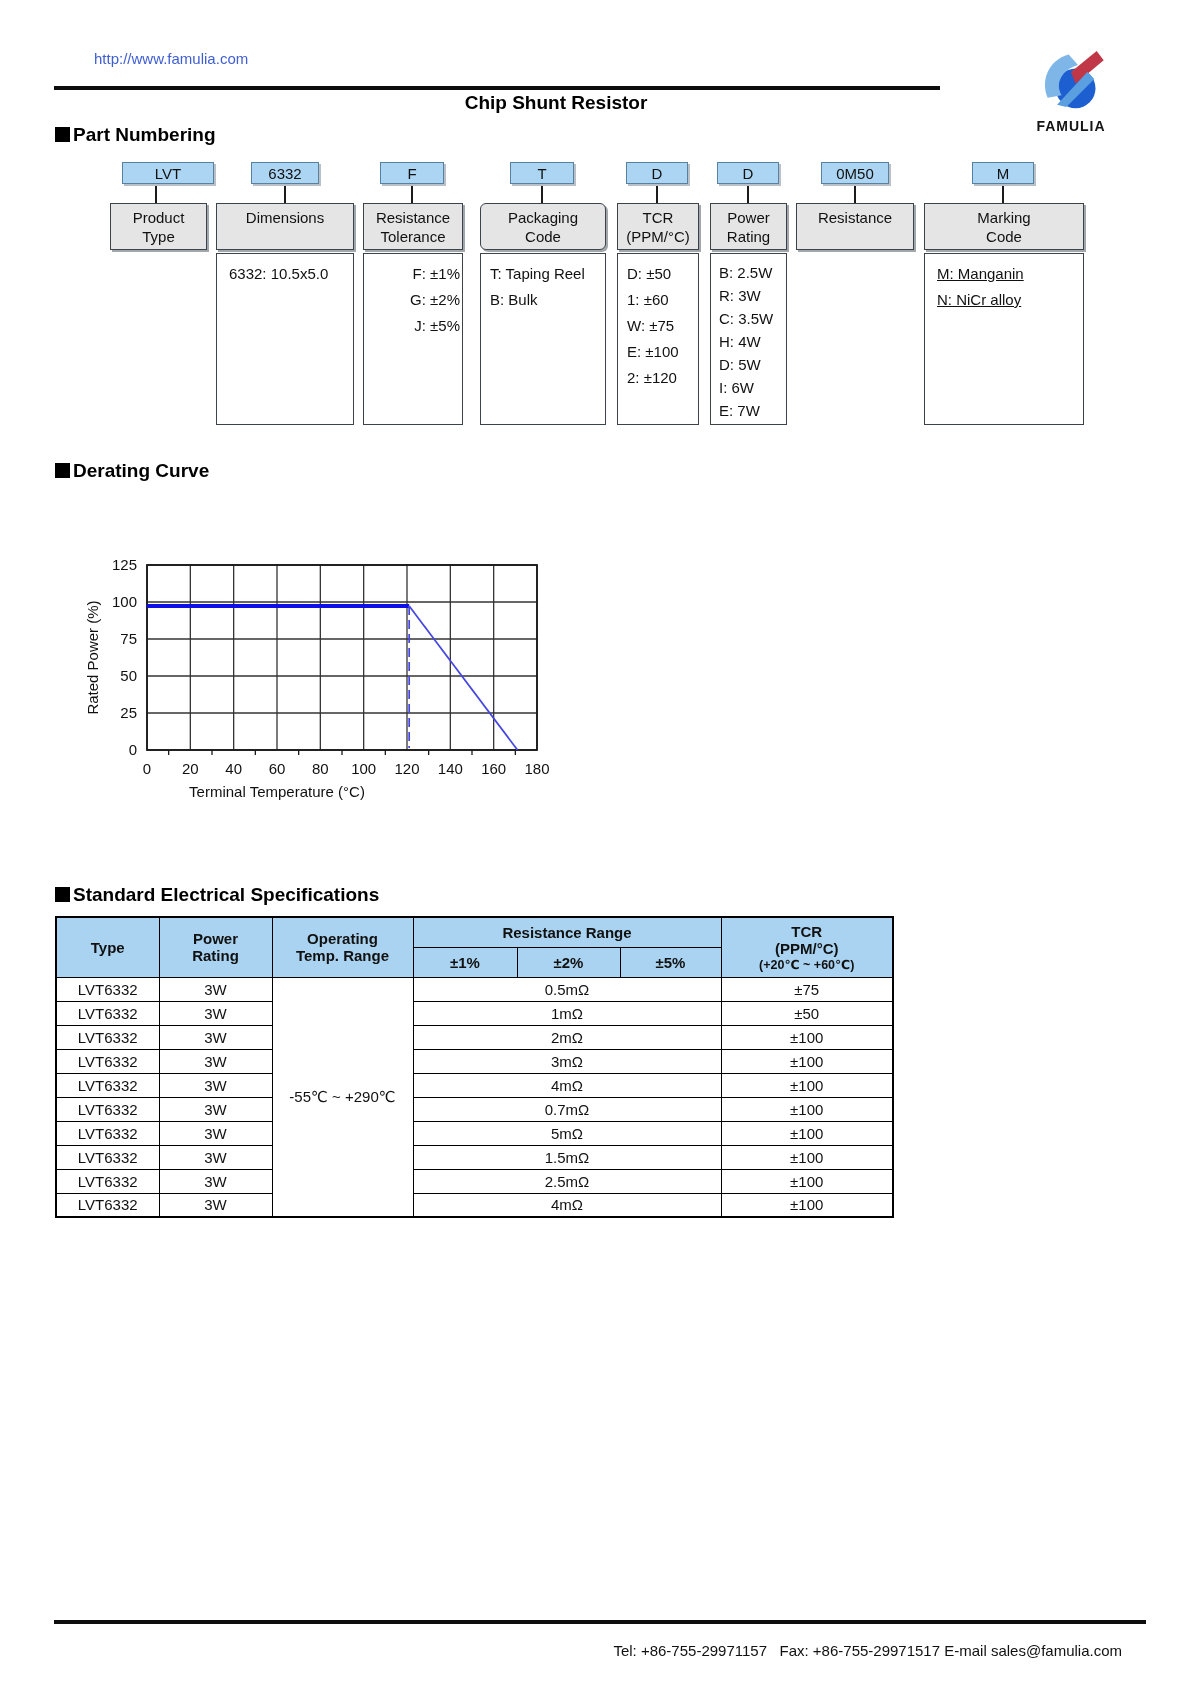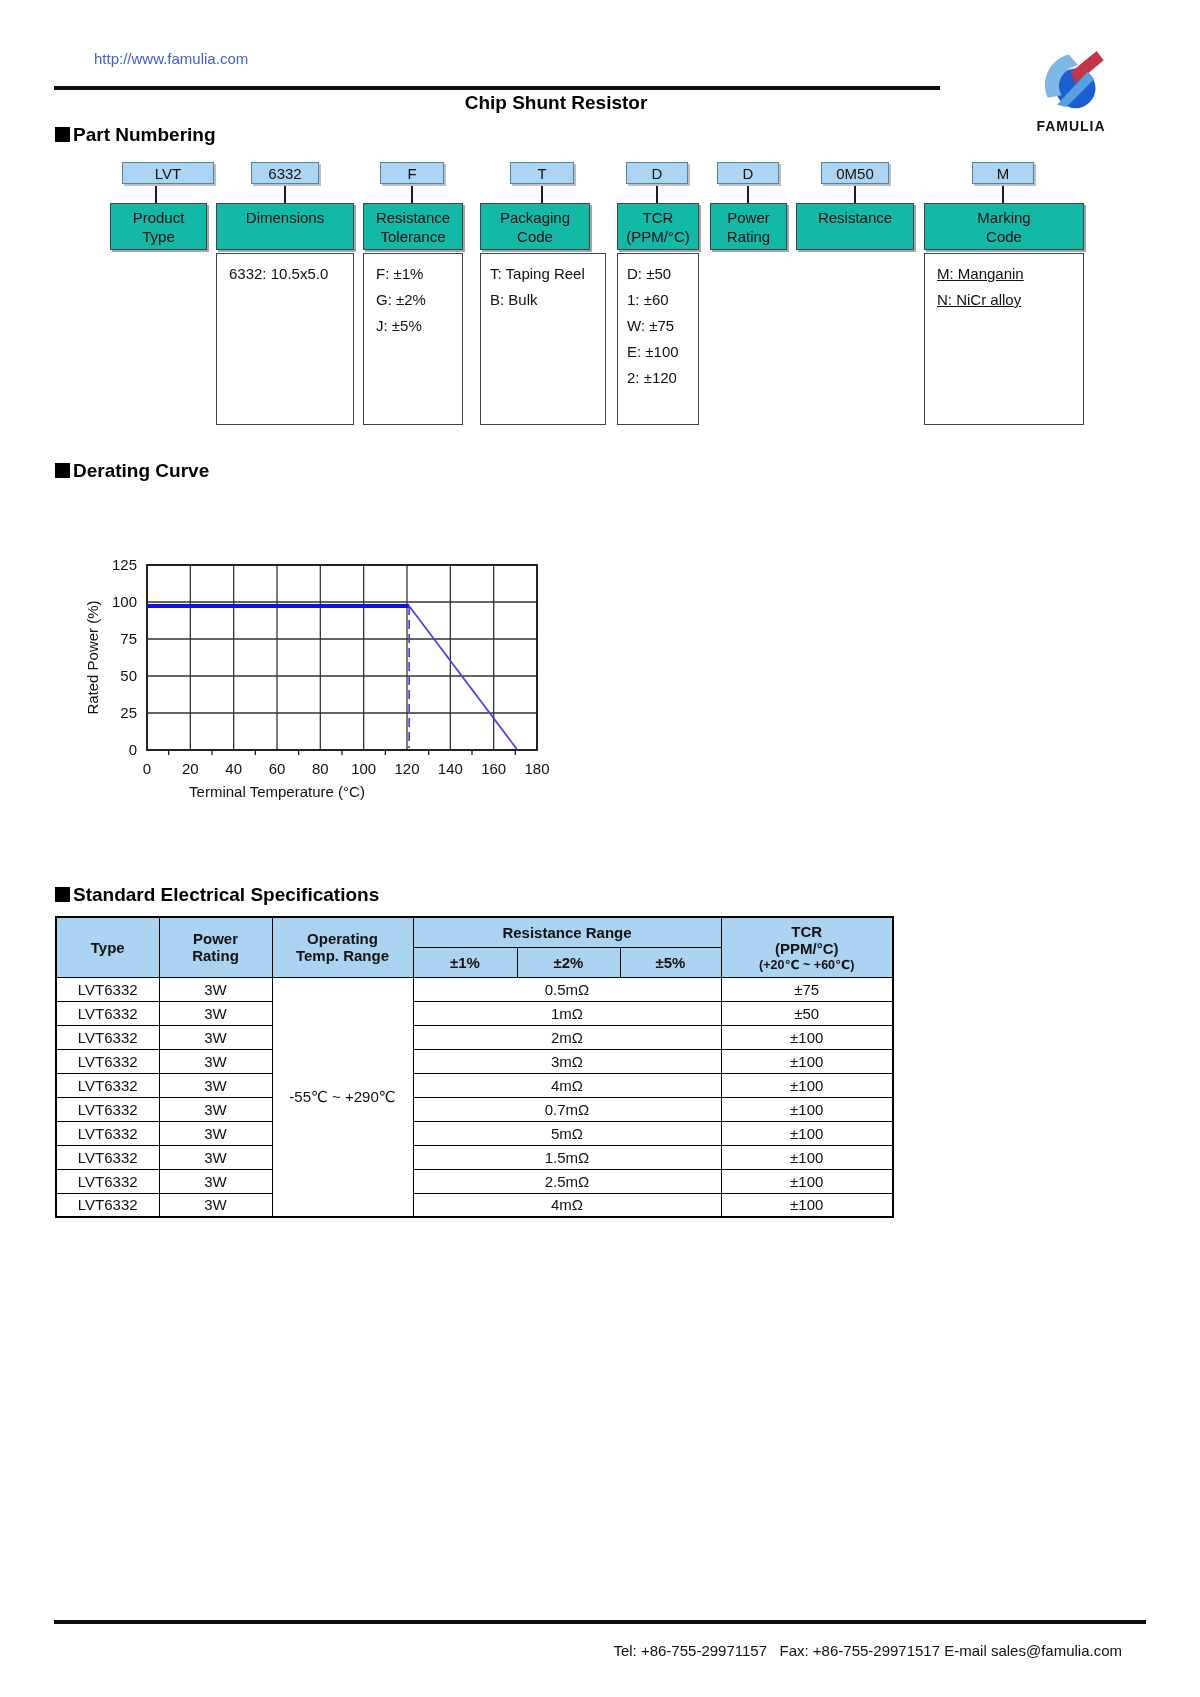--- a/index.html
+++ b/index.html
@@ -6,21 +6,21 @@
   body{font-family:"Liberation Sans","DejaVu Sans",sans-serif;color:#111;}
   #page{position:relative;width:1200px;height:1697px;background:#ffffff;margin:0 auto;overflow:hidden;}
   .rule{position:absolute;background:#0d0d0d;}
   .url{position:absolute;left:94px;top:50px;font-size:15px;color:#3f5ed2;text-decoration:none;}
   .doc-title{position:absolute;left:100px;top:92px;width:912px;text-align:center;font-size:19px;font-weight:bold;color:#000;}
   .sec{position:absolute;font-size:19px;font-weight:bold;color:#000;white-space:nowrap;}
   .sq{display:inline-block;width:15px;height:15px;background:#000;margin-right:3px;vertical-align:-1px;}
   
   .pn-code{position:absolute;top:162px;height:22px;background:#abd5f2;border:1px solid #56819f;box-shadow:2px 2px 0 rgba(100,115,130,.45);text-align:center;line-height:22px;font-size:15px;box-sizing:border-box;}
   .pn-conn{position:absolute;top:186px;height:17px;width:2px;background:#1b1b1b;}
-  .pn-label{position:absolute;top:203px;height:47px;background:#14b8a6;border:1.5px solid #3d434a;box-shadow:2px 2px 0 rgba(70,80,90,.5);box-sizing:border-box;display:flex;justify-content:center;text-align:center;font-size:15px;line-height:19px;padding-top:4px;}
+  .pn-label{position:absolute;top:203px;height:47px;background:#e5e5e5;border:1.5px solid #3d434a;box-shadow:2px 2px 0 rgba(70,80,90,.5);box-sizing:border-box;display:flex;justify-content:center;text-align:center;font-size:15px;line-height:19px;padding-top:4px;}
   .pn-detail{position:absolute;top:253px;height:172px;background:#fff;border:1.5px solid #3d434a;box-sizing:border-box;font-size:15px;padding:7px 2px 0 12px;line-height:26px;}
   .pn-detail div{white-space:nowrap;}
   .lh23 div{line-height:23px;}
   .lh29 div{line-height:29px;}
   
   #derating-chart{position:absolute;left:60px;top:505px;width:560px;height:310px;}
   #derating-chart text{font-family:"Liberation Sans","DejaVu Sans",sans-serif;font-size:15px;fill:#111;}
   
   table.specs{position:absolute;left:55px;top:916px;border-collapse:collapse;table-layout:fixed;border:2px solid #000;}
   .specs th,.specs td{border:1px solid #000;font-size:15px;text-align:center;padding:0;overflow:hidden;}
@@ -77,54 +77,63 @@
 
   <div class="pn-label" style="left:110px;width:97px;">
       <span style="max-width:62px;">Product Type</span>
     </div>
   <div class="pn-label" style="left:216px;width:138px;">
       <span>Dimensions</span>
     </div>
   <div class="pn-label" style="left:363px;width:100px;">
       <span style="max-width:90px;">Resistance Tolerance</span>
     </div>
-  <div class="pn-label" style="left:480px;width:110px;">
+  <div class="pn-label" style="left:480px;width:126px;border-radius:6px;">
       <span style="max-width:82px;">Packaging Code</span>
     </div>
   <div class="pn-label" style="left:617px;width:82px;">
       <span style="max-width:70px;">TCR (PPM/°C)</span>
     </div>
   <div class="pn-label" style="left:710px;width:77px;">
       <span style="max-width:52px;">Power Rating</span>
     </div>
   <div class="pn-label" style="left:796px;width:118px;">
       <span>Resistance</span>
     </div>
   <div class="pn-label" style="left:924px;width:160px;">
       <span style="max-width:68px;">Marking Code</span>
     </div>
 
   <div class="pn-detail" style="left:216px;width:138px;">
     <div>6332: 10.5x5.0</div>
   </div>
-  <div class="pn-detail" style="left:363px;width:100px;">
+  <div class="pn-detail" style="left:363px;width:100px;text-align:right;">
     <div>F: ±1%</div>
     <div>G: ±2%</div>
     <div>J: ±5%</div>
   </div>
   <div class="pn-detail" style="left:480px;width:126px;padding-left:9px;">
     <div>T: Taping Reel</div>
     <div>B: Bulk</div>
   </div>
   <div class="pn-detail" style="left:617px;width:82px;padding-left:9px;">
     <div>D: ±50</div>
     <div>1: ±60</div>
     <div>W: ±75</div>
     <div>E: ±100</div>
     <div>2: ±120</div>
+  </div>
+  <div class="pn-detail lh23" style="left:710px;width:77px;padding-left:8px;">
+    <div>B: 2.5W</div>
+    <div>R: 3W</div>
+    <div>C: 3.5W</div>
+    <div>H: 4W</div>
+    <div>D: 5W</div>
+    <div>I: 6W</div>
+    <div>E: 7W</div>
   </div>
   <div class="pn-detail" style="left:924px;width:160px;text-decoration:underline;">
     <div>M: Manganin</div>
     <div>N: NiCr alloy</div>
   </div>
 
   <div class="sec" style="left:55px;top:460px;"><span class="sq"></span><span>Derating Curve</span></div>
 
   <svg id="derating-chart" viewBox="0 0 560 310">
       <line x1="87" y1="60" x2="87" y2="245" stroke="#333" stroke-width="1.3"></line>

